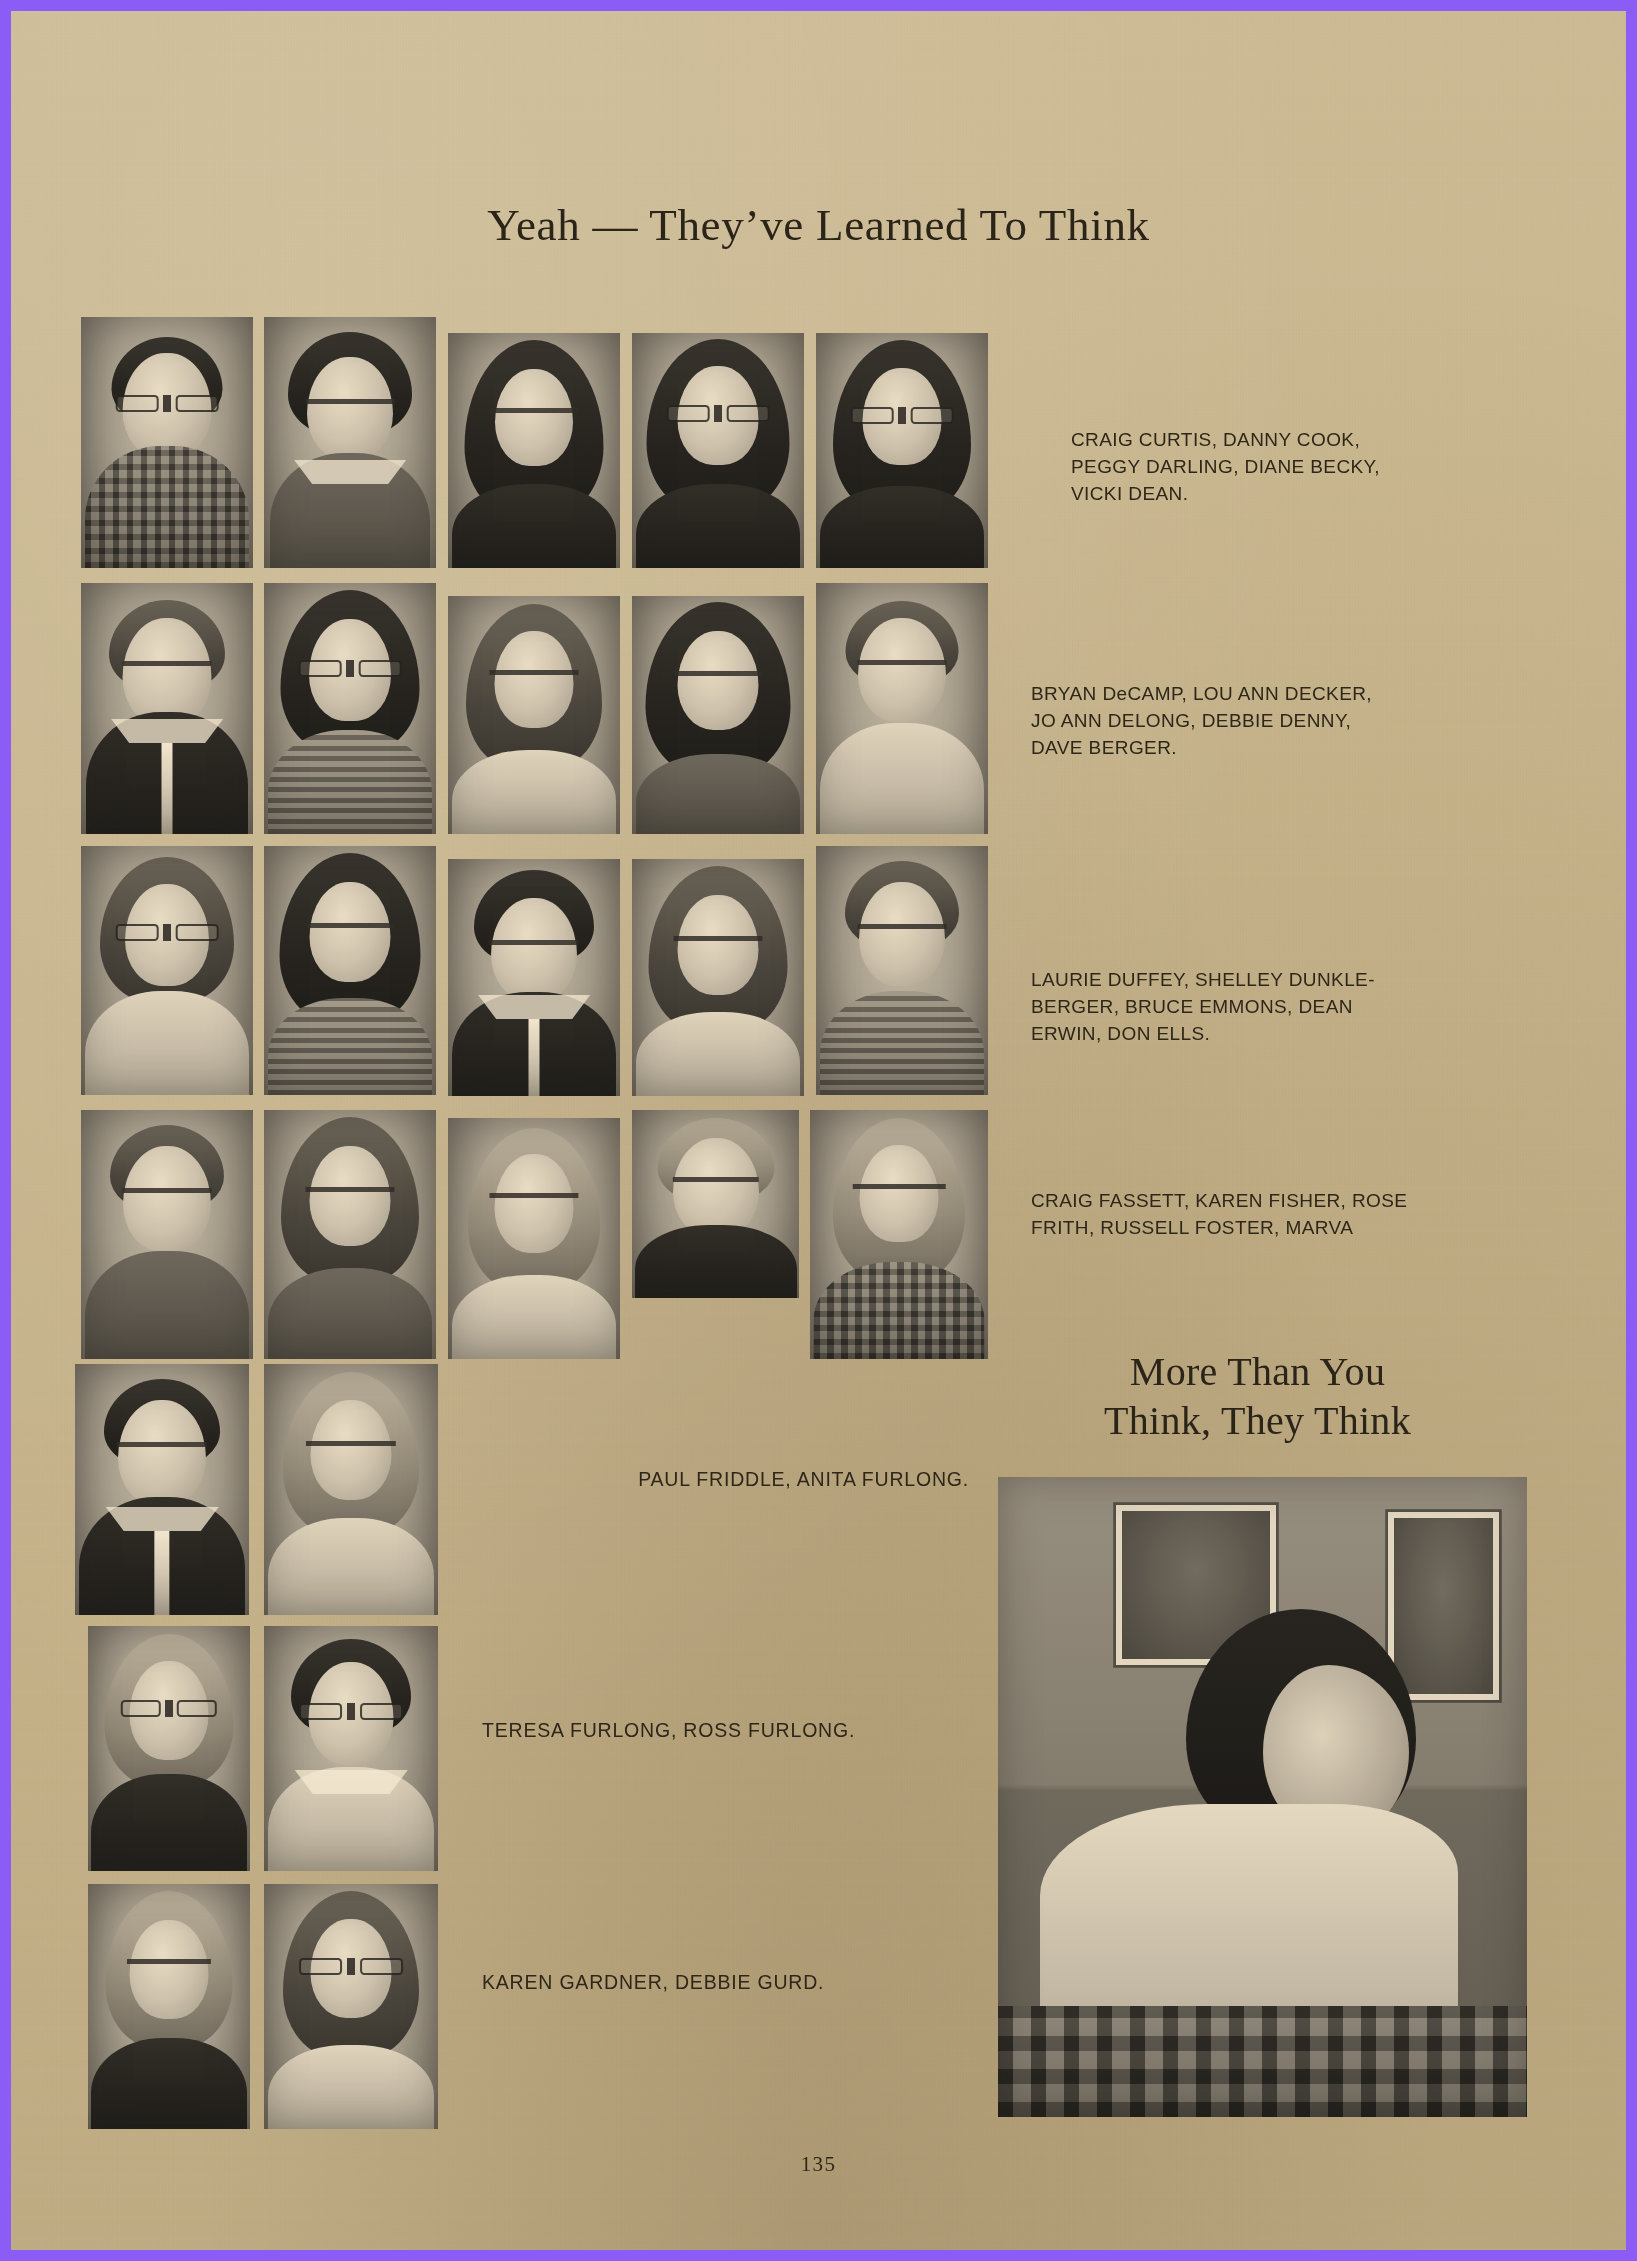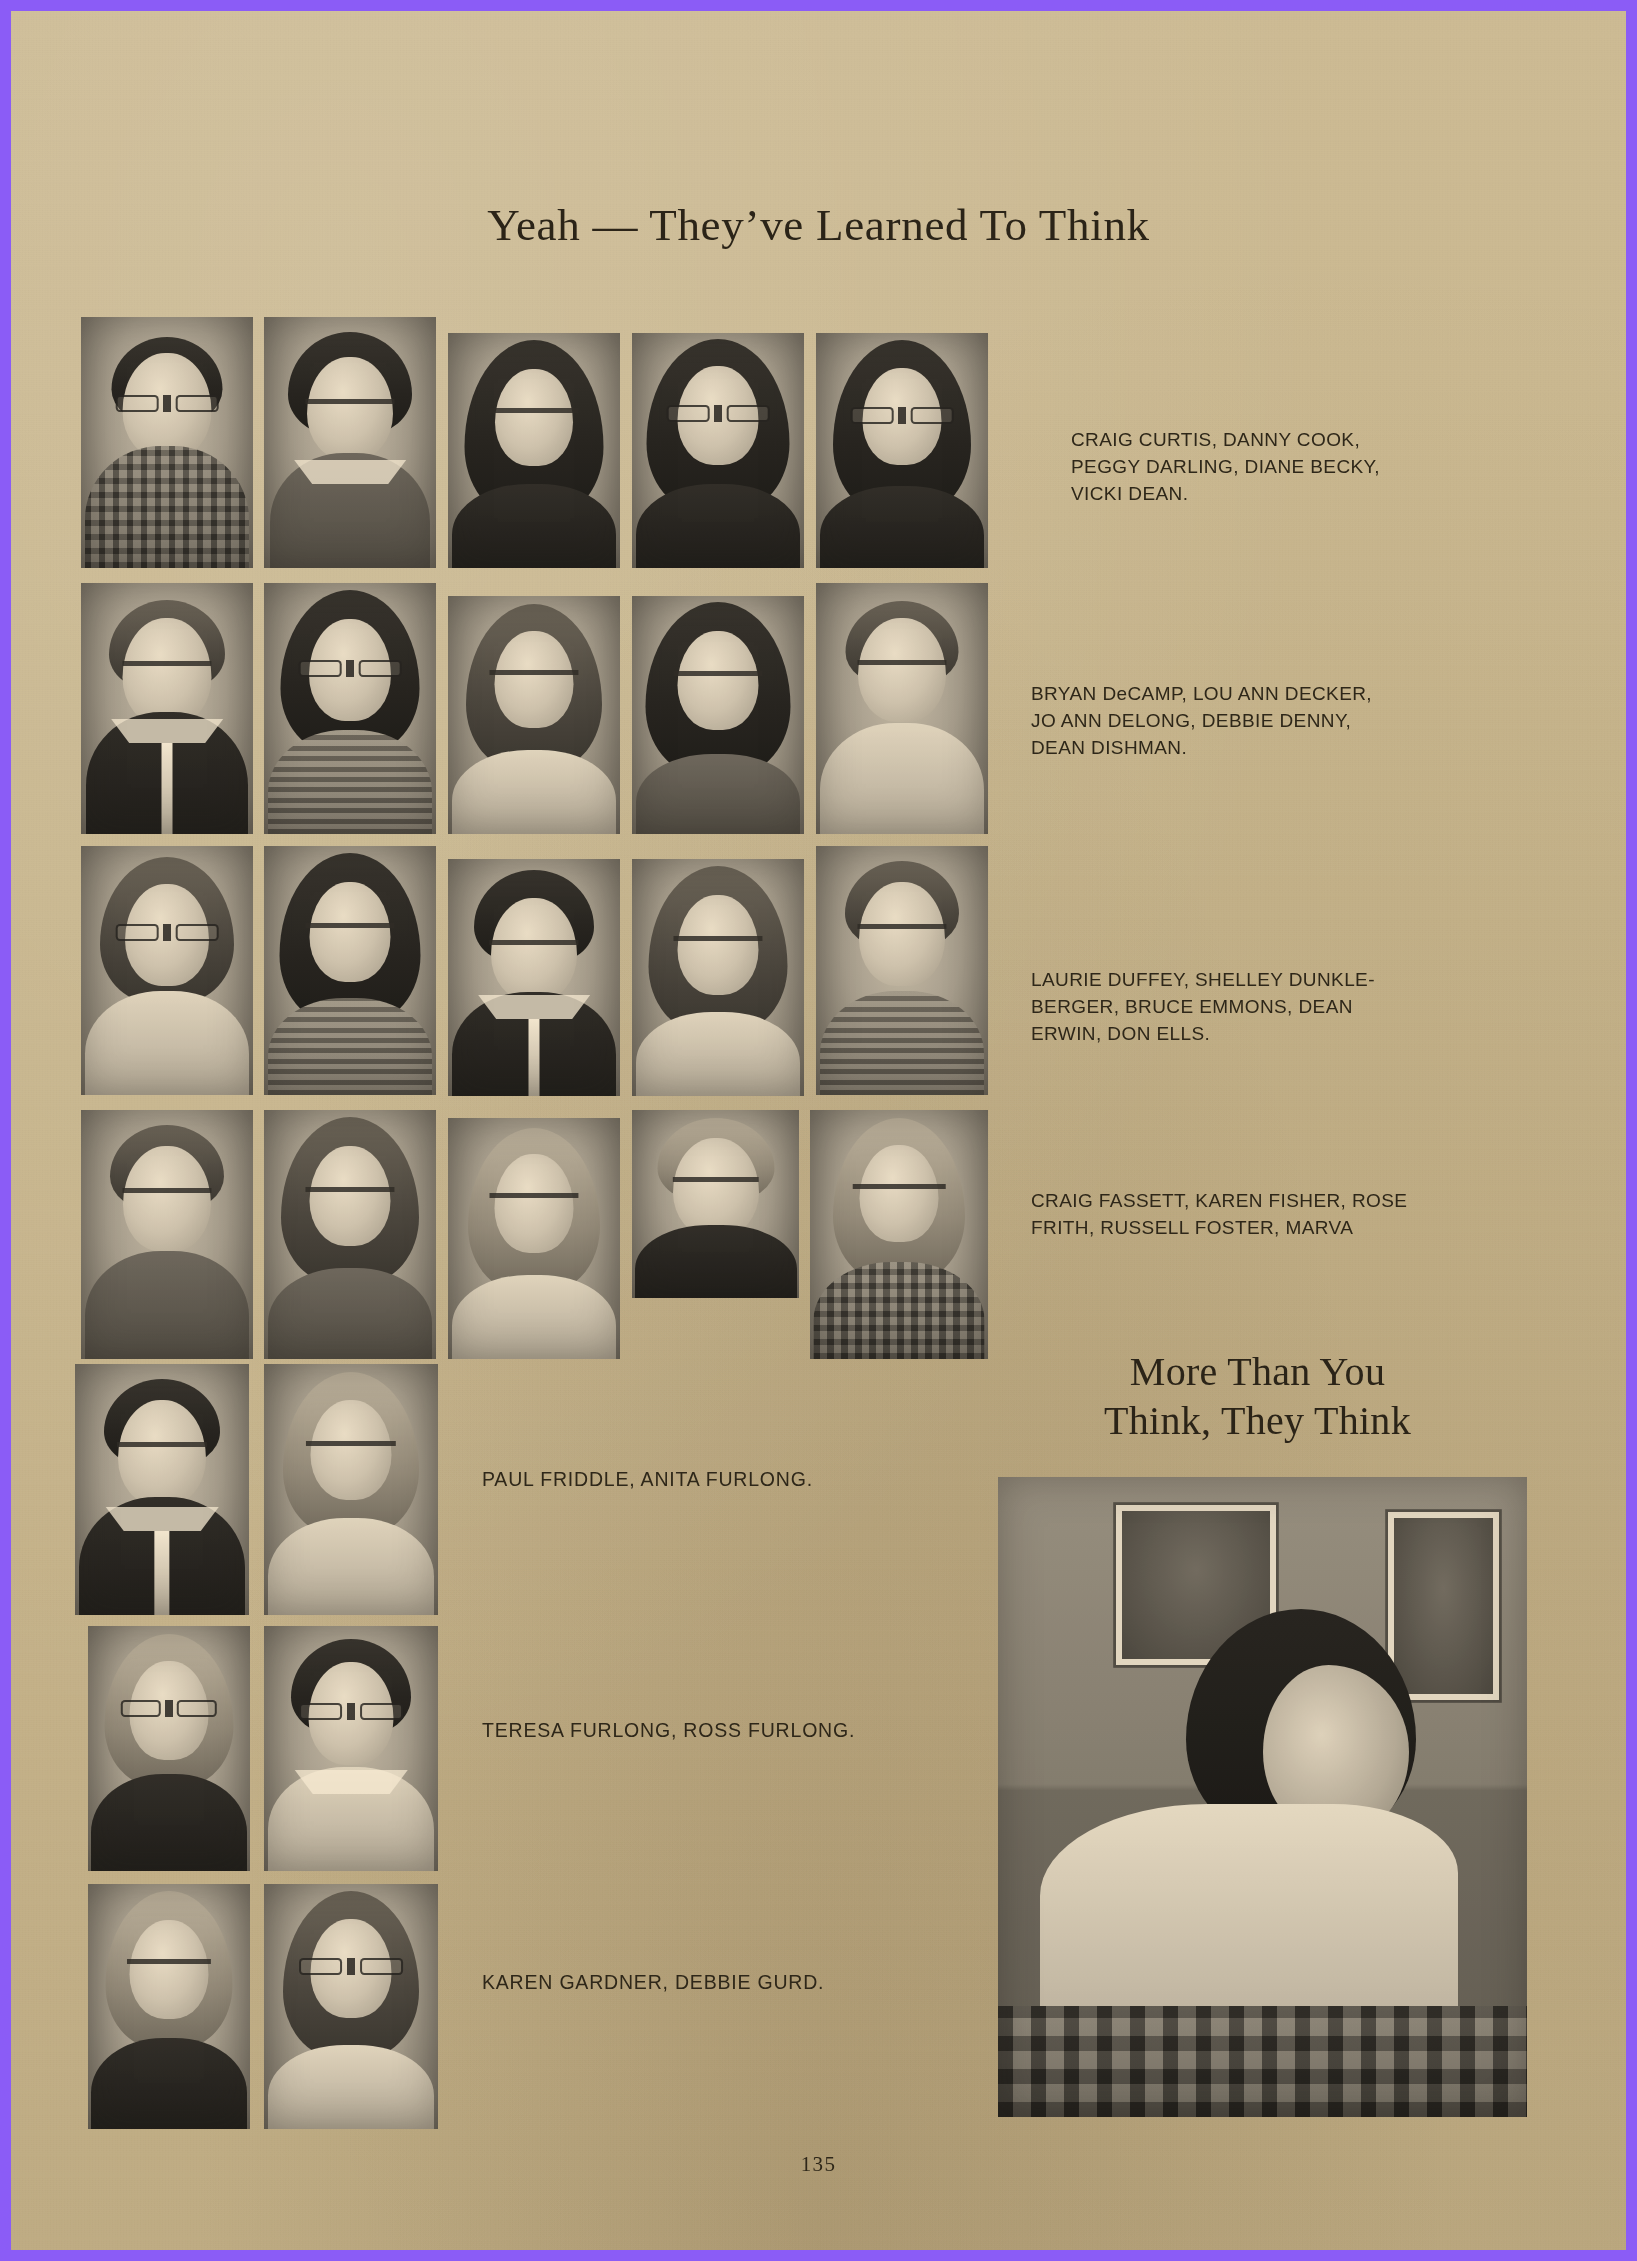--- a/index.html
+++ b/index.html
@@ -356,21 +356,21 @@
         <div class="hair mid" style="top:18px; width:113px; height:85px;"></div>
         <div class="head" style="top:35px; width:88px; height:104px;"></div>
         <div class="eyes" style="top:77px;"></div>
         <div class="body light" style="width:164px; height:111px;"></div>
         <div class="vignette"></div>
       </div>
     </div>
     <div class="caption" style="left:1020px; top:670px; width:543px;">
       <div>BRYAN DeCAMP, LOU ANN DECKER,</div>
       <div>JO ANN DELONG, DEBBIE DENNY,</div>
-      <div>DEAN DISHMAN.</div>
+      <div>DAVE BERGER.</div>
     </div>
 
     <div class="photo" style="left:70px; top:835px; width:172px; height:249px;">
       <div class="ph-inner">
         <div class="bg-wash"></div>
         <div class="hair mid" style="top:11px; width:134px; height:146px;"></div>
         <div class="head" style="top:38px; width:84px; height:102px;"></div>
         <div class="glasses" style="top:78px;"></div>
         <div class="body light" style="width:164px; height:104px;"></div>
         <div class="vignette"></div>
@@ -499,21 +499,21 @@
     <div class="photo" style="left:253px; top:1353px; width:174px; height:251px;">
       <div class="ph-inner">
         <div class="bg-wash"></div>
         <div class="hair light" style="top:8.4px; width:136px; height:164px;"></div>
         <div class="head" style="top:36px; width:81px; height:100px;"></div>
         <div class="eyes" style="top:77px;"></div>
         <div class="body light" style="width:166px; height:97px;"></div>
         <div class="vignette"></div>
       </div>
     </div>
-    <div class="caption mid" style="left:471px; top:1455px; width:487px;">
+    <div class="caption mid" style="left:471px; top:1455px; width:487px;text-align:right;">
       <div>PAUL FRIDDLE, ANITA FURLONG.</div>
     </div>
 
     <div class="photo" style="left:77px; top:1615px; width:162px; height:245px;">
       <div class="ph-inner">
         <div class="bg-wash"></div>
         <div class="hair light" style="top:8.4px; width:129px; height:153px;"></div>
         <div class="head" style="top:35px; width:79px; height:99px;"></div>
         <div class="glasses" style="top:74px;"></div>
         <div class="body dark" style="width:156px; height:97px;"></div>

